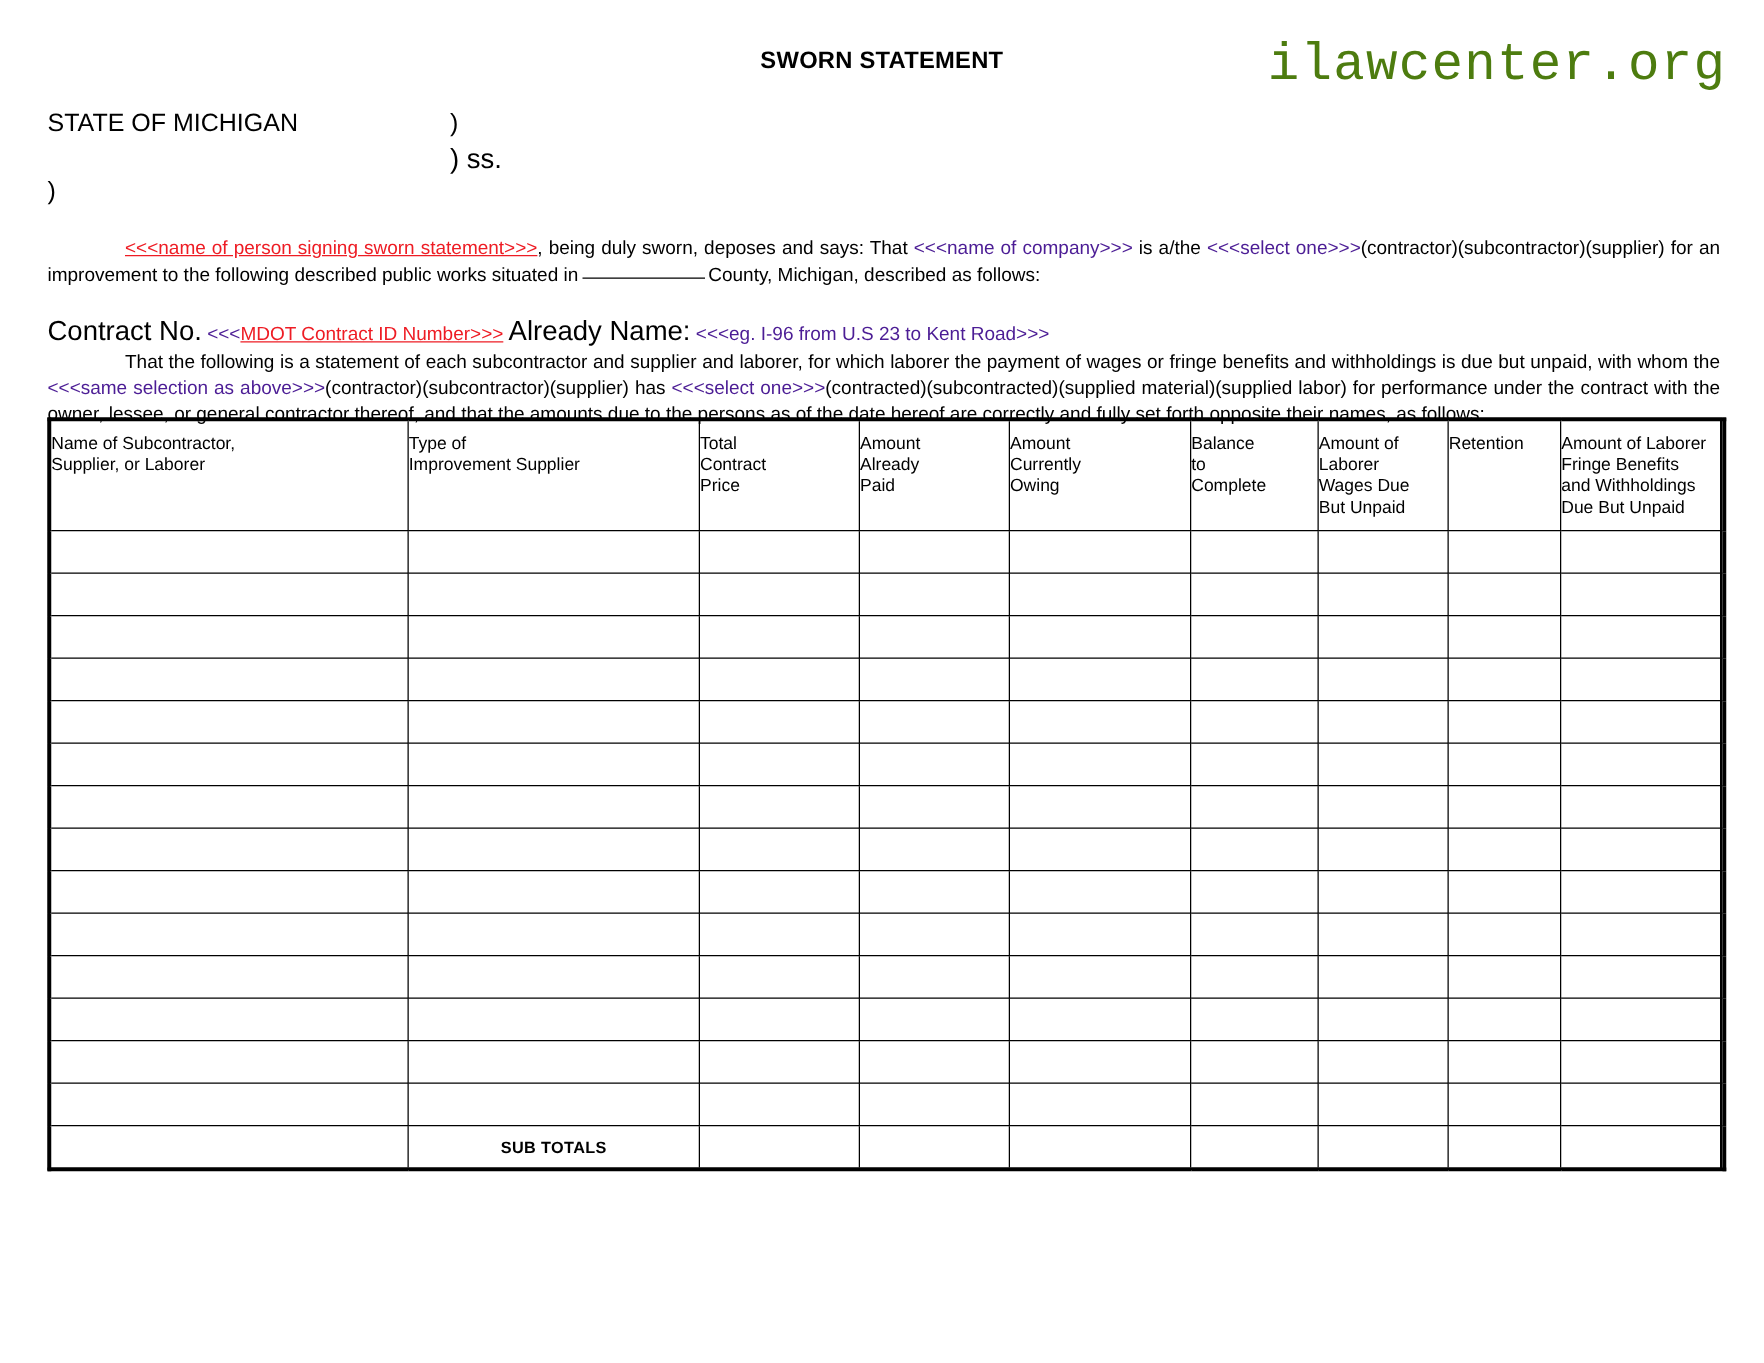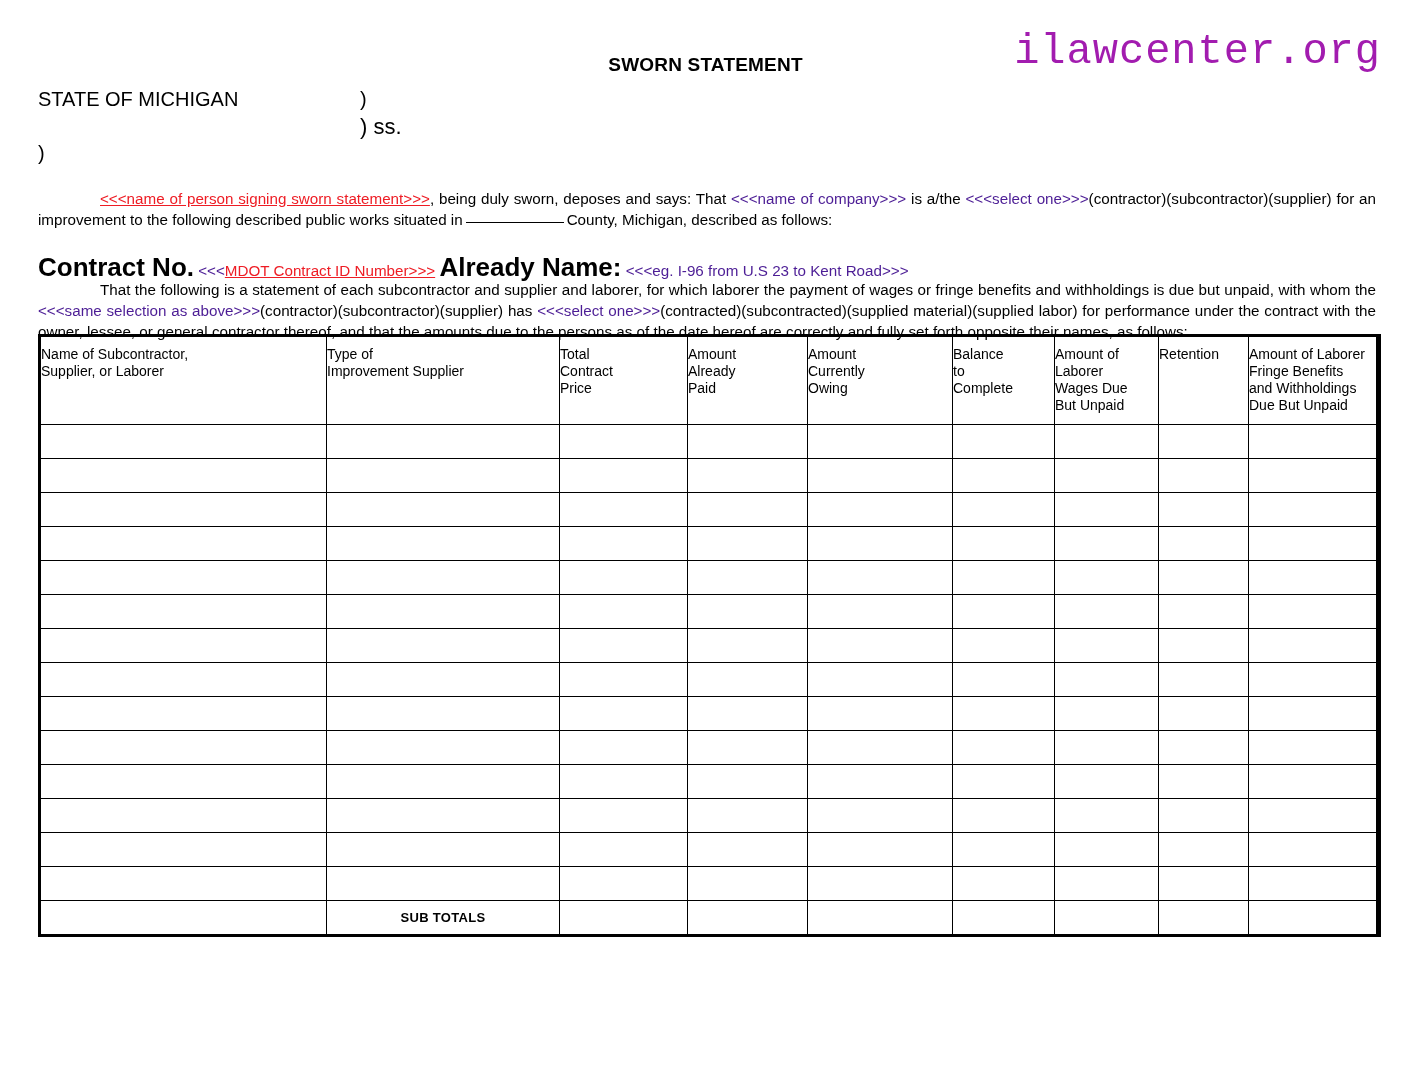--- a/index.html
+++ b/index.html
@@ -19,29 +19,28 @@
   
   .doc-title {
     position: absolute;
     top: 38px;
     left: 0;
     width: 1411px;
     text-align: center;
     font-size: 19px;
     font-weight: bold;
     letter-spacing: 0.2px;
-    margin-top: 16px;
   }
   .watermark {
     position: absolute;
     top: 28px;
     right: 30px;
     font-family: "Liberation Mono", "DejaVu Sans Mono", monospace;
     font-size: 42px;
-    color: #a21caf;
+    color: #4d7c0f;
     letter-spacing: 1px;
     white-space: nowrap;
   }
 
   
   .juris {
     position: absolute;
     top: 86px;
     left: 38px;
     font-size: 20px;
@@ -92,22 +91,22 @@
 
   .contract-line {
     position: absolute;
     top: 252px;
     left: 38px;
     width: 1338px;
     font-size: 15.2px;
     white-space: nowrap;
   }
   .big-bold {
-    font-size: 26px;
-    font-weight: bold;
+    font-size: 22px;
+    font-weight: normal;
   }
   .ph {            
     color: #4c1d95;
   }
   .ph-u {          
     color: #ee1c24;
     text-decoration: underline;
   }
 
   .para-2 {

